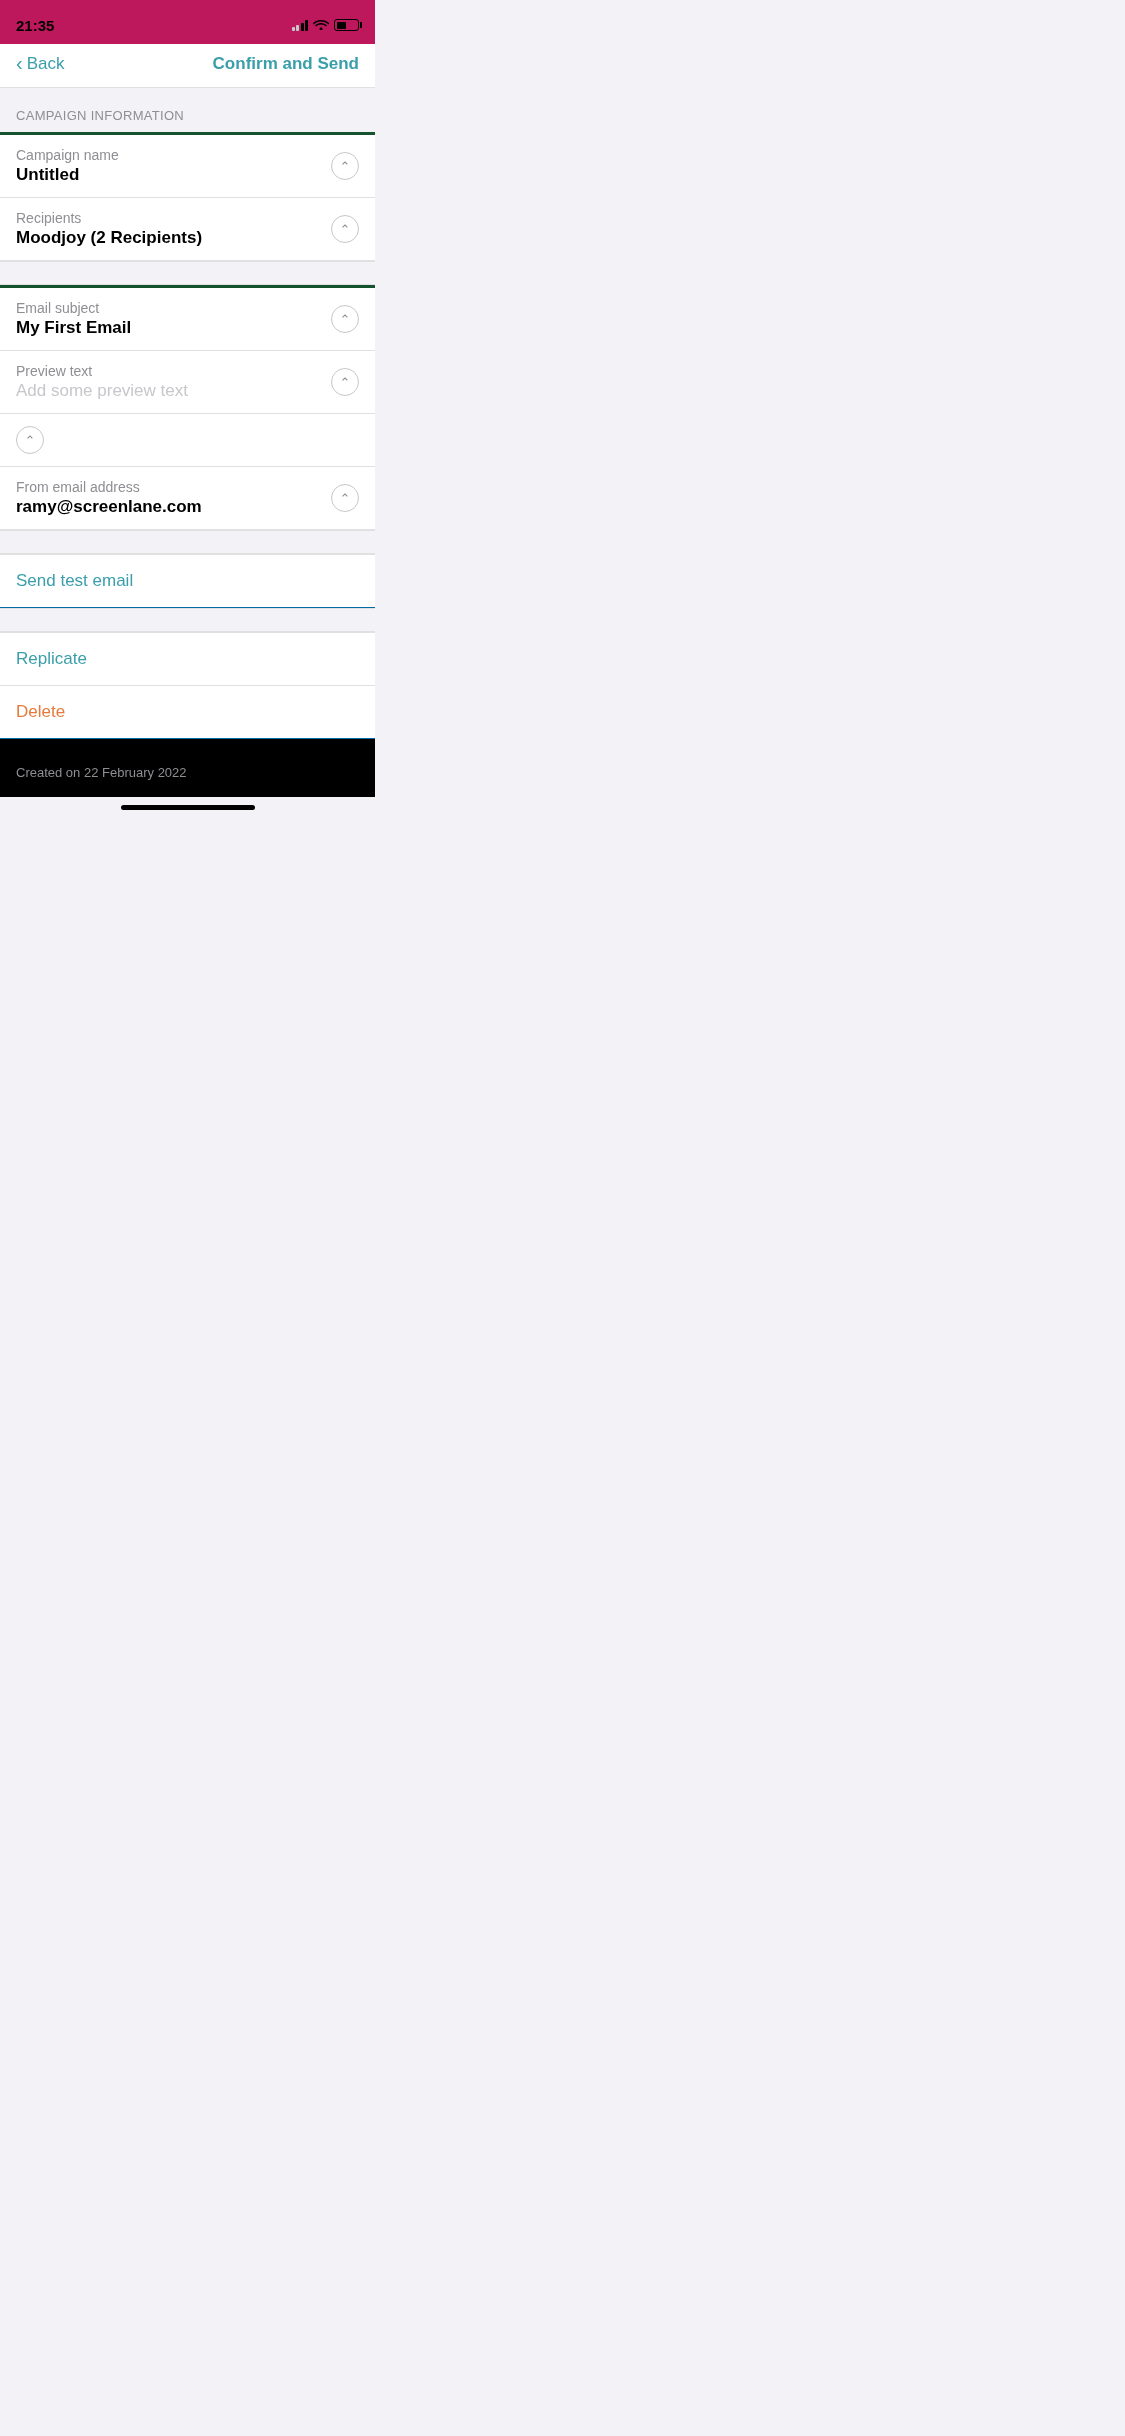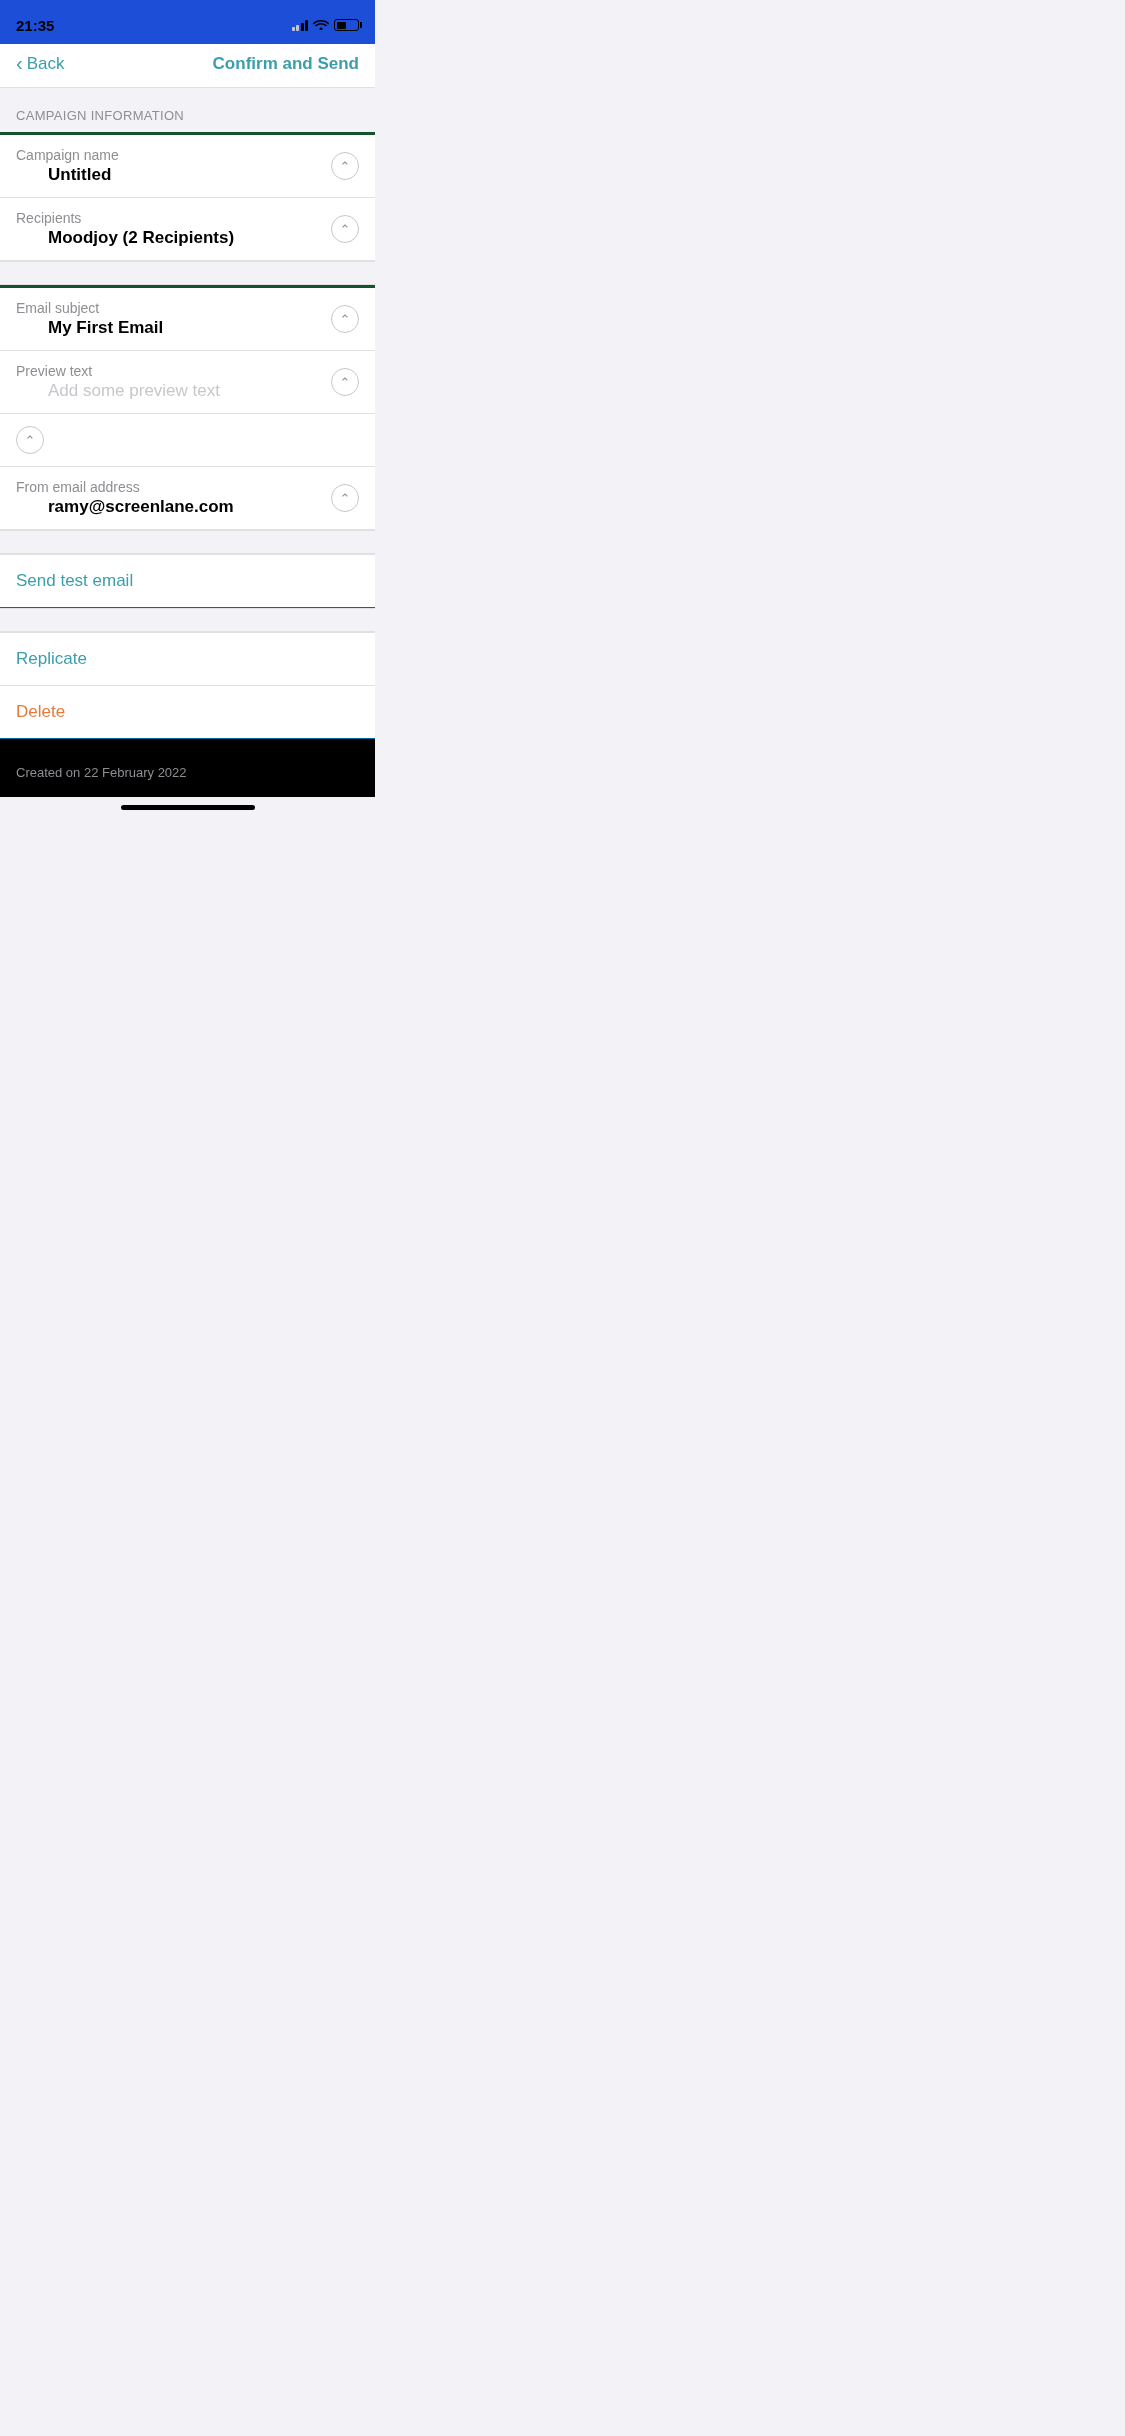--- a/index.html
+++ b/index.html
@@ -9,21 +9,21 @@
       font-family: -apple-system, BlinkMacSystemFont, 'Helvetica Neue', Arial, sans-serif;
       background: #f2f2f7;
       width: 375px;
       min-height: 812px;
       overflow-x: hidden;
       color: #000;
     }
 
     
     .status-bar {
-      background: #1d4ed8;
+      background: #be185d;
       display: flex;
       justify-content: space-between;
       align-items: center;
       padding: 14px 16px 8px 16px;
       height: 44px;
     }
 
     .status-time {
       font-size: 15px;
       font-weight: 600;
@@ -161,21 +161,20 @@
     .list-item-label {
       font-size: 14px;
       color: #8e8e93;
       margin-bottom: 2px;
     }
 
     .list-item-value {
       font-size: 17px;
       font-weight: 600;
       color: #000;
-      margin-left: 32px;
     }
 
     .list-item-value.placeholder {
       font-weight: 400;
       color: #c7c7cc;
     }
 
     .chevron-up-icon {
       width: 28px;
       height: 28px;

